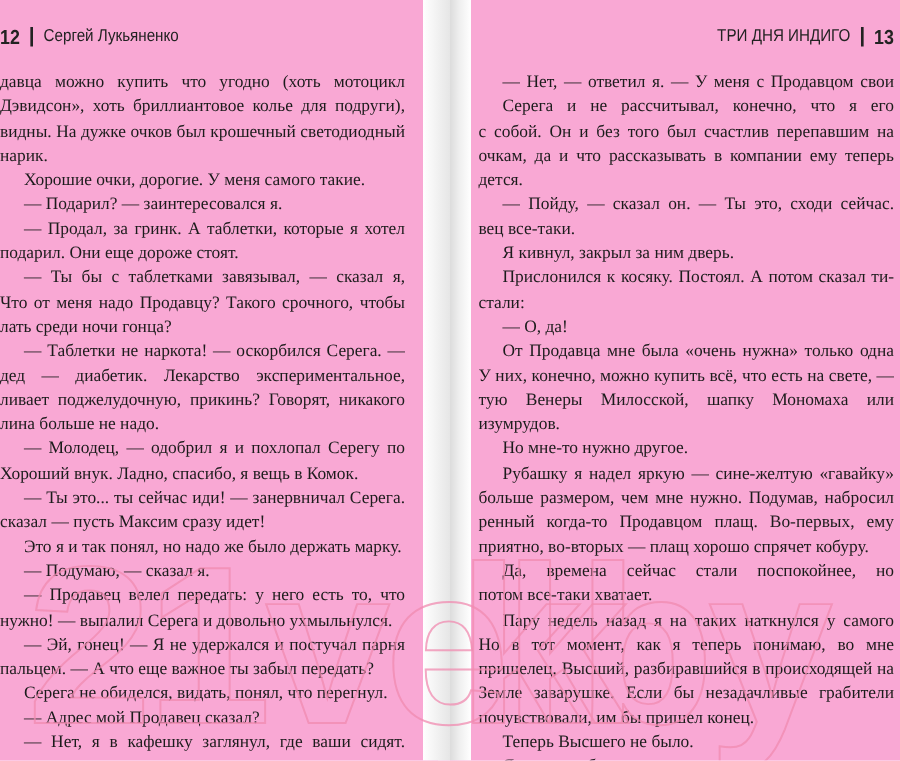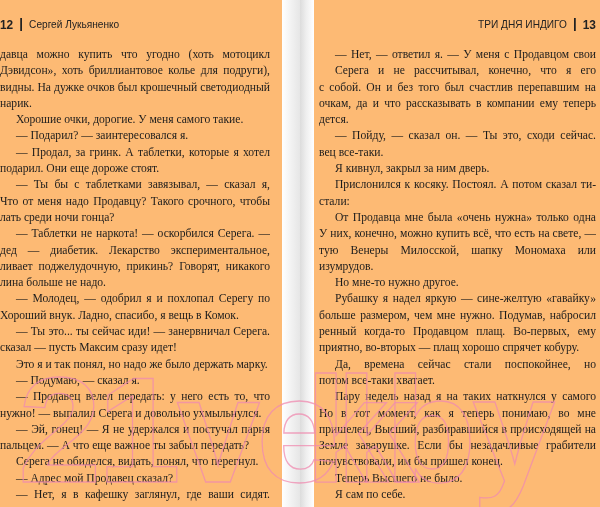--- a/index.html
+++ b/index.html
@@ -3,21 +3,21 @@
 <meta charset="utf-8">
 <style>
   html, body { margin:0; padding:0; }
   body {
     width:600px; height:507px; overflow:hidden; position:relative;
     background:#ffffff;
     font-family:"Liberation Serif", "DejaVu Serif", serif;
     color:#1c1c1c;
   }
   .spread { position:absolute; left:0; top:0; width:600px; height:507px; }
-  .page { position:absolute; top:0; height:507px; background:#fdba74; overflow:hidden; }
+  .page { position:absolute; top:0; height:507px; background:#f9a8d4; overflow:hidden; }
   .page-left { left:0; width:292px; }
   .page-right { left:300px; width:300px; }
   .gutter-left {
     position:absolute; left:282px; top:0; width:18px; height:507px;
     background:linear-gradient(to right, #ffffff 0%, #f1f1f1 55%, #e6e6e6 100%);
   }
   .gutter-right {
     position:absolute; left:300px; top:0; width:14px; height:507px;
     background:linear-gradient(to right, #dcdcdc 0%, #efefef 45%, #ffffff 100%);
   }
@@ -101,20 +101,21 @@
         <span class="line just ind">— Нет, — ответил я. — У меня с Продавцом свои терки!</span>
         <span class="line just ind">Серега и не рассчитывал, конечно, что я его прихвачу</span>
         <span class="line just">с собой. Он и без того был счастлив перепавшим на халяву</span>
         <span class="line just">очкам, да и что рассказывать в компании ему теперь най-</span>
         <span class="line">дется.</span>
         <span class="line just ind">— Пойду, — сказал он. — Ты это, сходи сейчас. Прода-</span>
         <span class="line">вец все-таки.</span>
         <span class="line ind">Я кивнул, закрыл за ним дверь.</span>
         <span class="line just ind">Прислонился к косяку. Постоял. А потом сказал ти-</span>
         <span class="line">стали:</span>
+        <span class="line ind">— О, да!</span>
         <span class="line just ind">От Продавца мне была «очень нужна» только одна вещь.</span>
         <span class="line just">У них, конечно, можно купить всё, что есть на свете, — ста-</span>
         <span class="line just">тую Венеры Милосской, шапку Мономаха или пригоршню</span>
         <span class="line">изумрудов.</span>
         <span class="line ind">Но мне-то нужно другое.</span>
         <span class="line just ind">Рубашку я надел яркую — сине-желтую «гавайку» чуть</span>
         <span class="line just">больше размером, чем мне нужно. Подумав, набросил пода-</span>
         <span class="line just">ренный когда-то Продавцом плащ. Во-первых, ему будет</span>
         <span class="line">приятно, во-вторых — плащ хорошо спрячет кобуру.</span>
         <span class="line just ind">Да, времена сейчас стали поспокойнее, но придурков</span>

